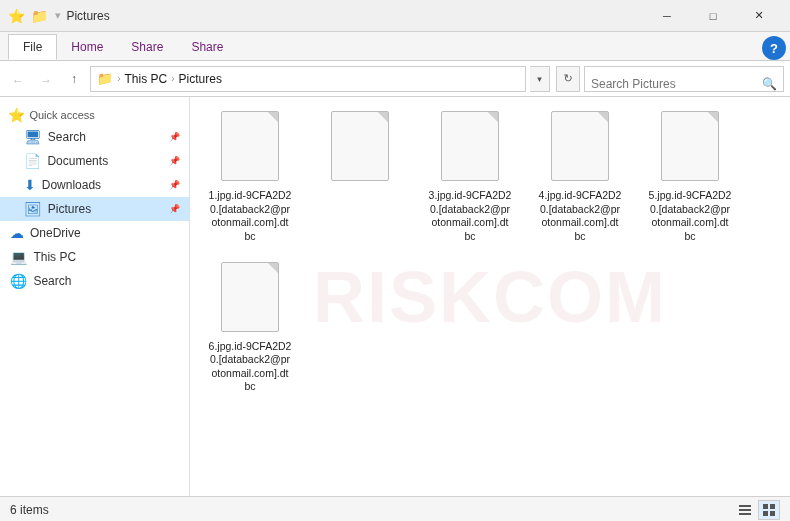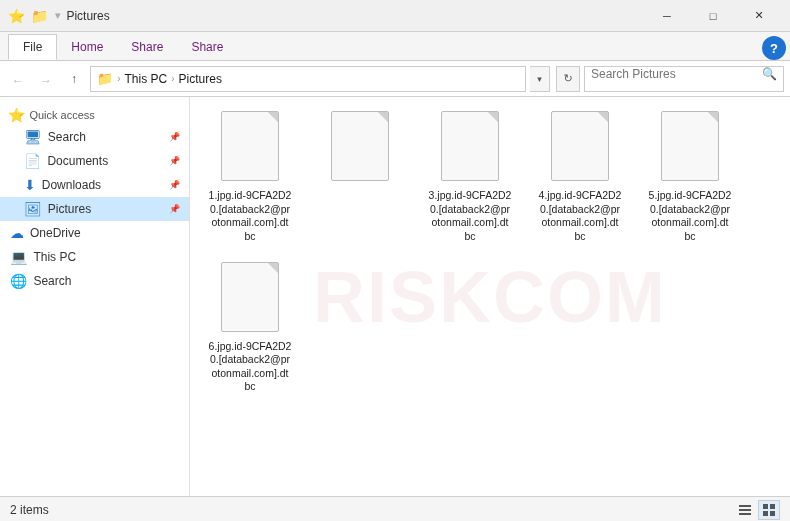--- a/index.html
+++ b/index.html
@@ -105,21 +105,21 @@
     .refresh-btn {
       width: 24px; height: 26px;
       border: 1px solid #ccc;
       display: flex; align-items: center; justify-content: center;
       cursor: pointer; background: #f5f5f5; font-size: 11px; color: #555;
       margin-left: 2px;
     }
     .search-box {
       width: 200px; height: 26px;
       border: 1px solid #ccc;
-      display: flex; align-items: flex-start;
+      display: flex; align-items: flex-end;
       padding: 0 6px;
       background: #fff;
       gap: 4px;
     }
     .search-input {
       border: none; outline: none; font-size: 12px; color: #999;
       width: 100%; background: transparent;
     }
     .search-icon-inner { color: #999; font-size: 12px; }
 
@@ -393,21 +393,21 @@
         </div>
         <div class="file-name">6.jpg.id-9CFA2D2<br>0.[databack2@pr<br>otonmail.com].dt<br>bc</div>
       </div>
 
     </div>
   </div>
 
 </div>
 
 <div class="status-bar">
-  <span>2 items</span>
+  <span>6 items</span>
   <div class="status-right">
     <div class="view-btn">
       <svg width="14" height="14" viewBox="0 0 14 14">
         <rect x="1" y="2" width="12" height="2" fill="#555"></rect>
         <rect x="1" y="6" width="12" height="2" fill="#555"></rect>
         <rect x="1" y="10" width="12" height="2" fill="#555"></rect>
       </svg>
     </div>
     <div class="view-btn active">
       <svg width="14" height="14" viewBox="0 0 14 14">

